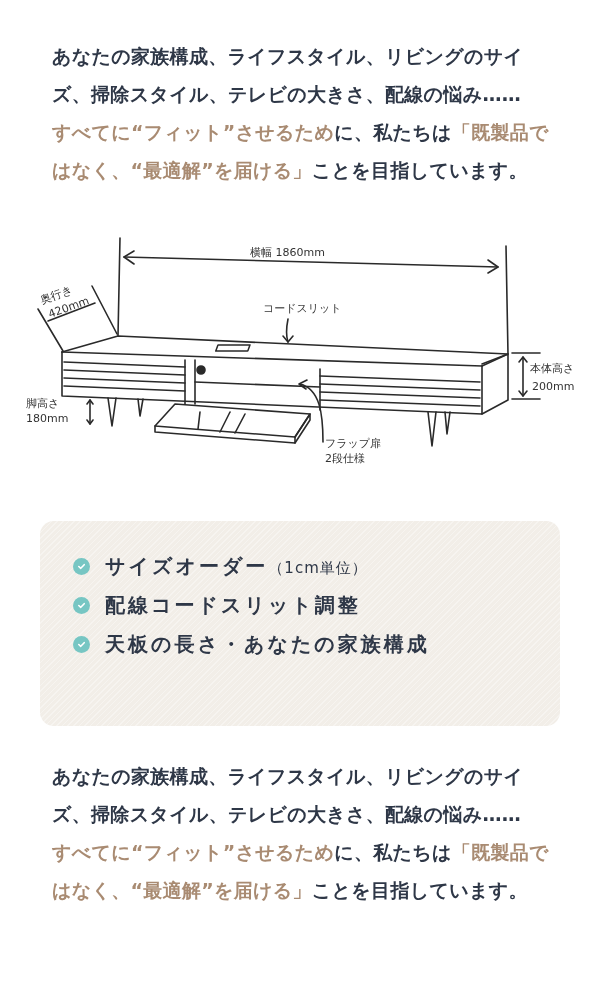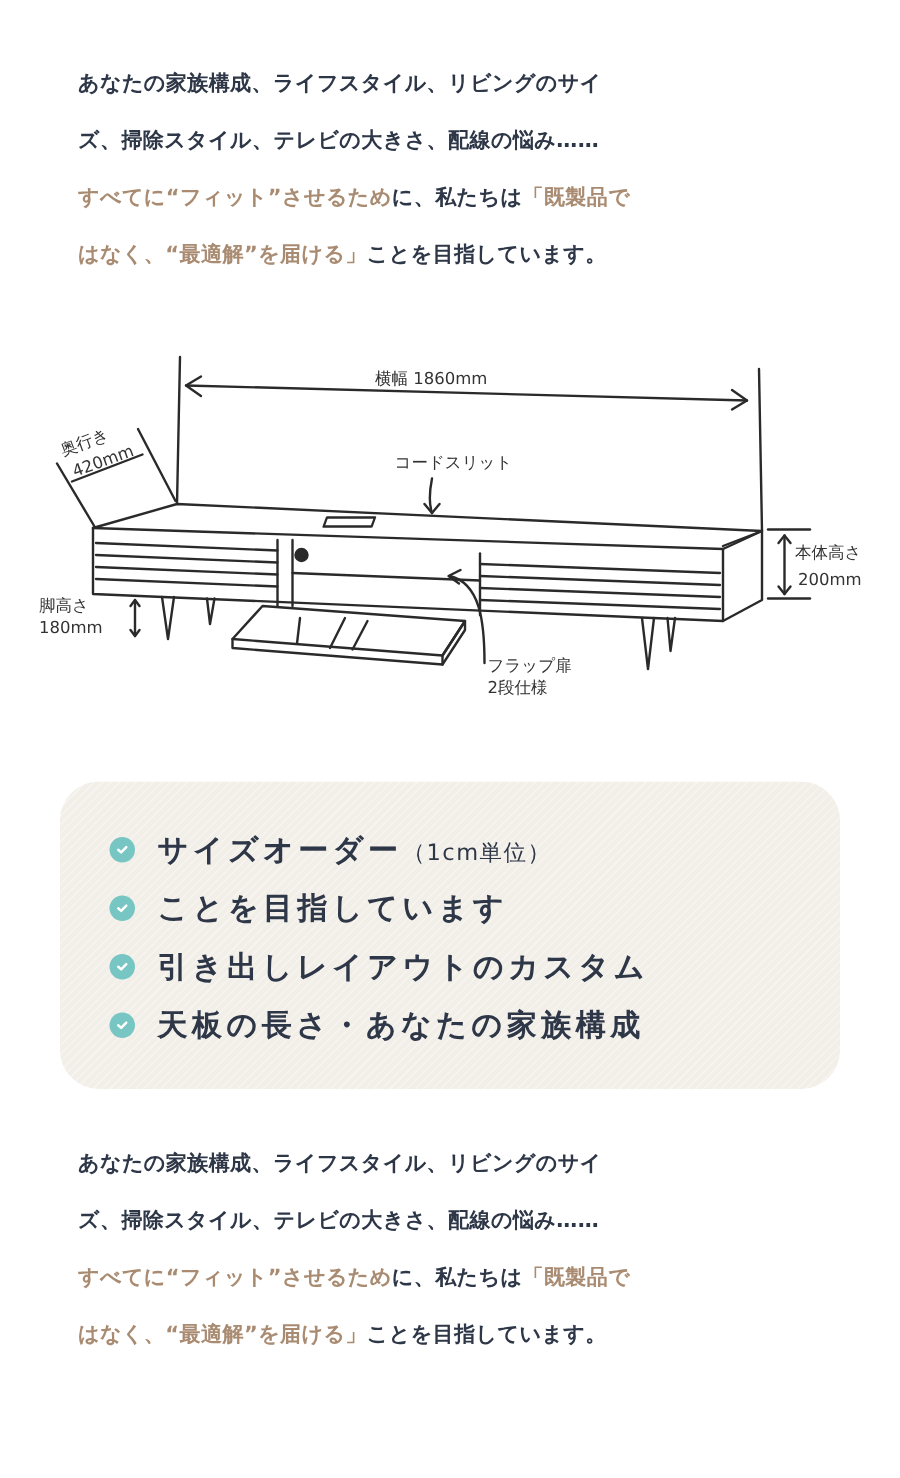--- a/index.html
+++ b/index.html
@@ -12,21 +12,21 @@
       height: 985px;
       position: relative;
       overflow: hidden;
       font-family: "DejaVu Sans", "Liberation Sans", sans-serif;
       color: #2e3747;
     }
     .para {
       position: absolute;
       left: 52px;
       width: 510px;
-      font-size: 14px;
+      font-size: 19px;
       line-height: 38px;
       letter-spacing: 0.3px;
       font-weight: bold;
       color: #2e3747;
     }
     .para .accent { color: #a98b72; }
     .para-top { top: 37px; }
     .para-bottom { top: 757px; }
     .para .line { display: block; white-space: nowrap; }
 
@@ -43,21 +43,21 @@
       font-size: 11px;
       fill: #333;
     }
 
     .feature-box {
       position: absolute;
       left: 40px;
       top: 521px;
       width: 520px;
       height: 205px;
-      border-radius: 26px;
+      border-radius: 14px;
       background-color: #f2eee8;
       background-image: repeating-linear-gradient(
         135deg,
         rgba(255,255,255,0.35) 0px,
         rgba(255,255,255,0.35) 1px,
         rgba(0,0,0,0) 1px,
         rgba(0,0,0,0) 4px
       );
     }
     .feature-list {
@@ -193,29 +193,21 @@
           </svg>
       </span>
       <span class="feature-label"><span>サイズオーダー</span><span class="feature-note">（1cm単位）</span></span>
     </li>
     <li class="feature-item">
       <span class="check-icon">
         <svg viewBox="0 0 10 10">
             <polyline points="2,5 4.2,7 8,3" fill="none" stroke="#fff" stroke-width="1.8" stroke-linecap="round" stroke-linejoin="round"></polyline>
           </svg>
       </span>
-      <span class="feature-label">ことを目指しています</span>
-    </li>
-    <li class="feature-item">
-      <span class="check-icon">
-        <svg viewBox="0 0 10 10">
-            <polyline points="2,5 4.2,7 8,3" fill="none" stroke="#fff" stroke-width="1.8" stroke-linecap="round" stroke-linejoin="round"></polyline>
-          </svg>
-      </span>
-      <span class="feature-label">引き出しレイアウトのカスタム</span>
+      <span class="feature-label">配線コードスリット調整</span>
     </li>
     <li class="feature-item">
       <span class="check-icon">
         <svg viewBox="0 0 10 10">
             <polyline points="2,5 4.2,7 8,3" fill="none" stroke="#fff" stroke-width="1.8" stroke-linecap="round" stroke-linejoin="round"></polyline>
           </svg>
       </span>
       <span class="feature-label">天板の長さ・あなたの家族構成</span>
     </li>
   </ul>

